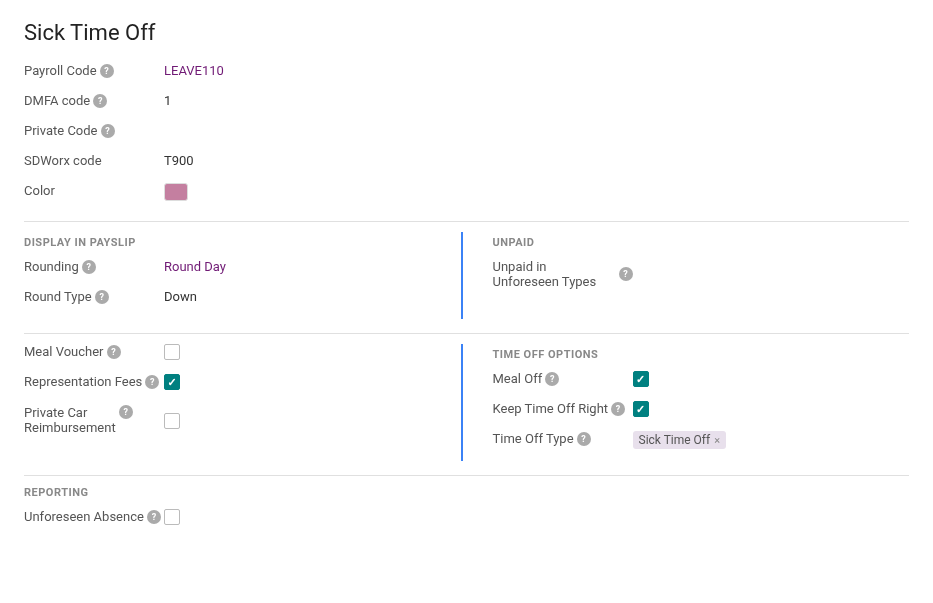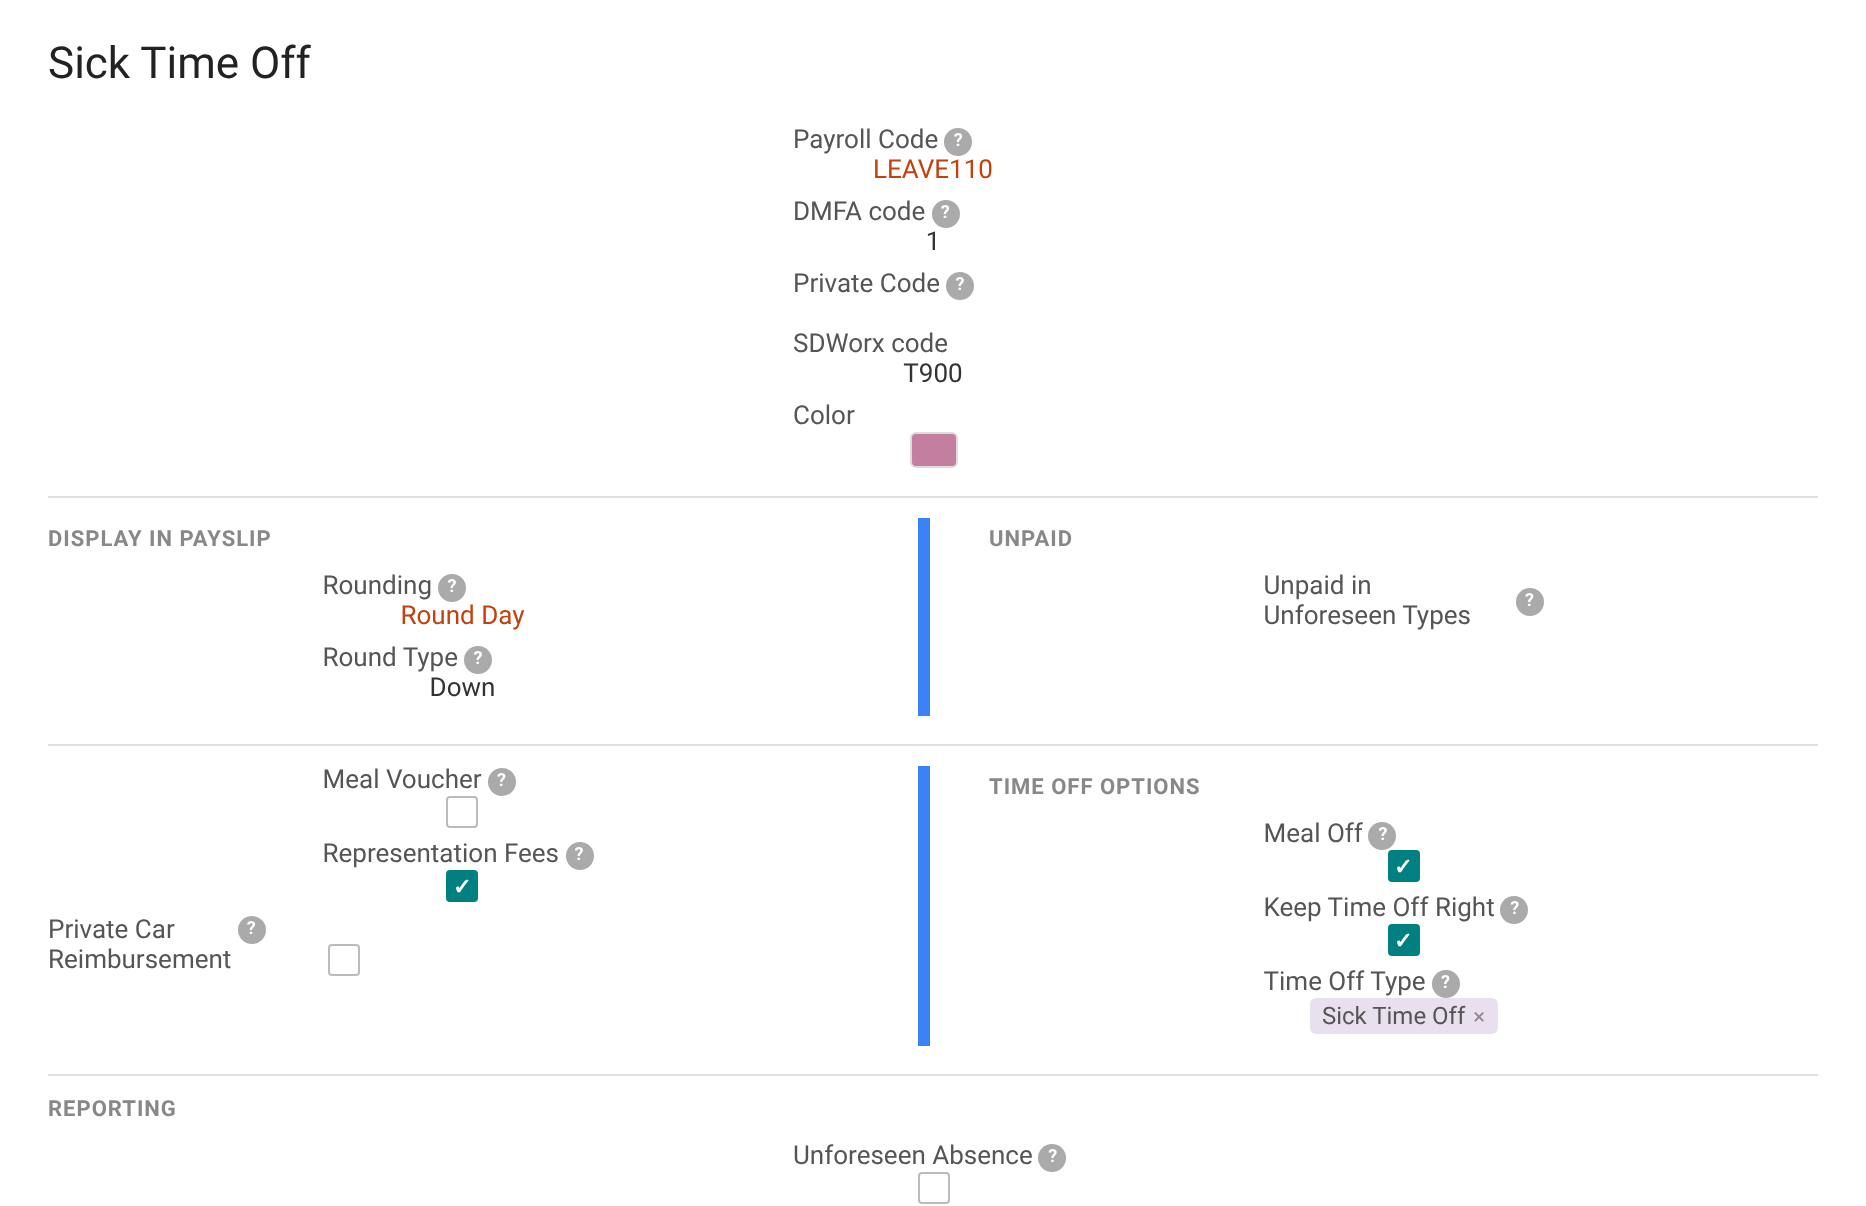--- a/index.html
+++ b/index.html
@@ -13,36 +13,35 @@
       min-height: 603px;
     }
     h1 {
       font-size: 22px;
       font-weight: 400;
       color: #222;
       margin-bottom: 18px;
     }
     .field-row {
       display: flex;
-      align-items: center;
+      align-items: flex-start;
       margin-bottom: 6px;
       min-height: 24px;
-      flex-direction: column;
     }
     .field-label {
       width: 140px;
       color: #555;
       font-size: 13px;
       display: flex;
       align-items: center;
       gap: 3px;
       flex-shrink: 0;
     }
     .field-value {
-      color: #c2410c;
+      color: #701a75;
       font-size: 13px;
     }
     .field-value.plain {
       color: #333;
     }
     .help-icon {
       display: inline-flex;
       align-items: center;
       justify-content: center;
       width: 14px;
@@ -66,21 +65,21 @@
       border-top: 1px solid #e0e0e0;
       margin: 14px 0 10px 0;
     }
     .two-col-sections {
       display: flex;
       gap: 0;
     }
     .section-left {
       flex: 1;
       padding-right: 20px;
-      border-right: 6px solid #3b82f6;
+      border-right: 2px solid #3b82f6;
     }
     .section-right {
       flex: 1;
       padding-left: 30px;
     }
     .section-title {
       font-size: 11px;
       font-weight: 700;
       color: #888;
       text-transform: uppercase;
@@ -119,21 +118,21 @@
       font-size: 12px;
       gap: 4px;
     }
     .tag-close {
       cursor: pointer;
       font-size: 11px;
       color: #888;
     }
     .field-row-multiline {
       display: flex;
-      align-items: flex-end;
+      align-items: center;
       margin-bottom: 8px;
     }
     .field-label-multiline {
       width: 140px;
       color: #555;
       font-size: 13px;
       display: flex;
       align-items: flex-start;
       gap: 3px;
       flex-shrink: 0;

